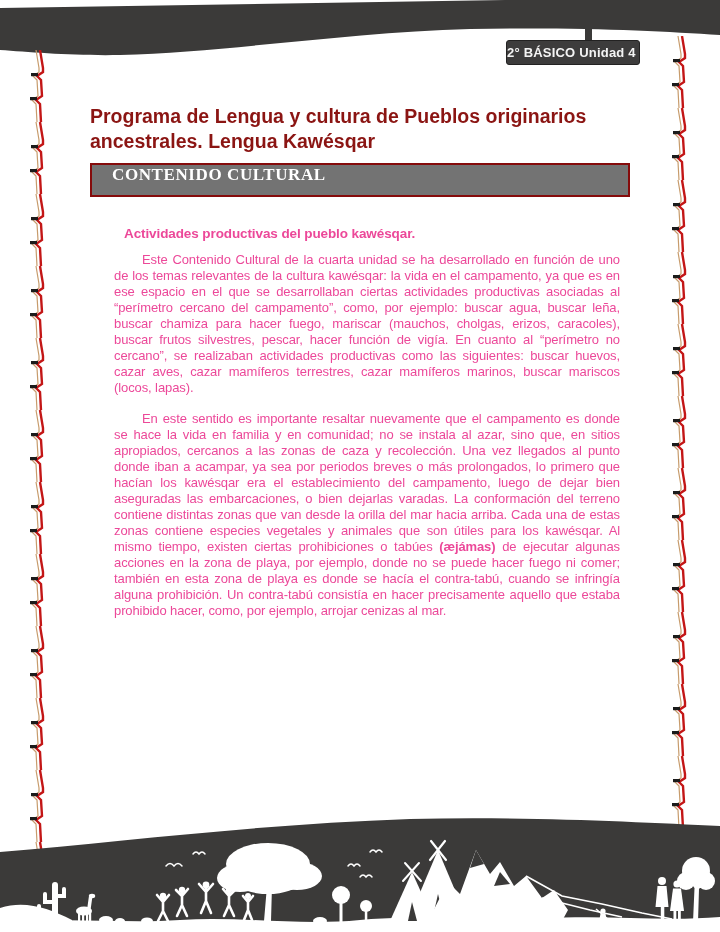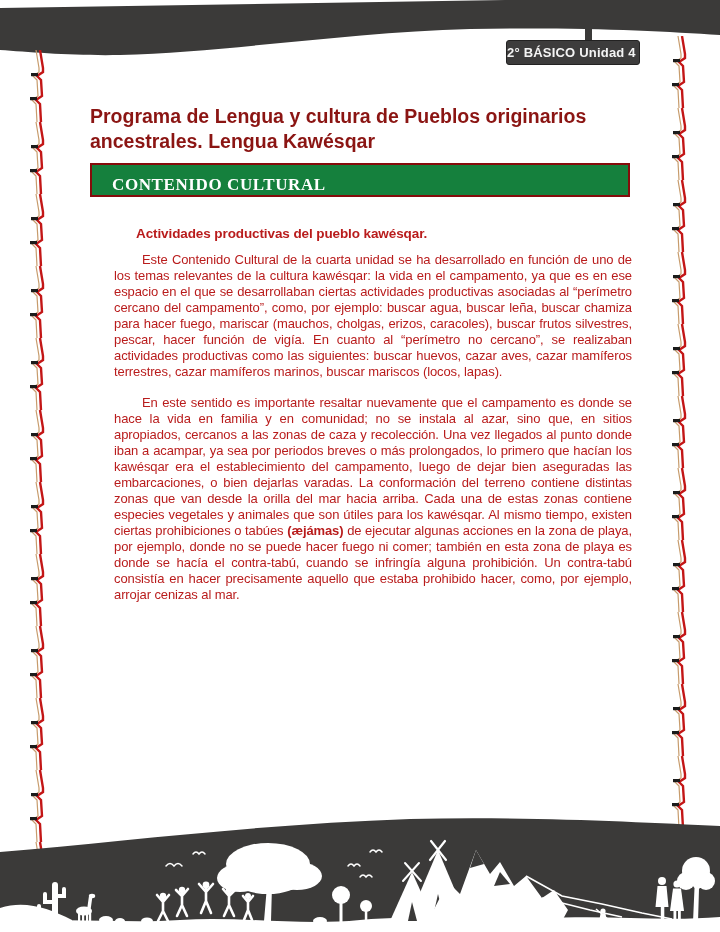--- a/index.html
+++ b/index.html
@@ -19,37 +19,37 @@
   .border-left{position:absolute;top:50px;left:28px;}
   .border-right{position:absolute;top:36px;left:670px;}
   
   .doc-title{
     position:absolute;top:104px;left:90px;width:540px;text-align:left;
     color:#8b1513;font-size:19.5px;font-weight:700;line-height:1.3;
   }
   
   .section-banner{
     position:absolute;top:163px;left:90px;width:540px;height:34px;
-    background:#15803d;border:2px solid #850b0b;box-sizing:border-box;
-    display:flex;align-items:flex-end;
+    background:#737373;border:2px solid #850b0b;box-sizing:border-box;
+    display:flex;align-items:flex-start;
   }
   .section-banner .label{
     font-family:"Liberation Serif", serif;font-weight:700;color:#ffffff;
     font-size:17px;letter-spacing:.6px;padding-left:20px;
   }
   
   .content{
-    position:absolute;top:226px;left:114px;width:518px;
-    color:#b91c1c;font-size:13px;line-height:16px;letter-spacing:-0.1px;
+    position:absolute;top:226px;left:102px;width:518px;
+    color:#ec4899;font-size:13px;line-height:16px;letter-spacing:-0.1px;
   }
   .content .subtitle{
     font-weight:700;padding-left:22px;margin-bottom:10px;font-size:13.5px;
   }
   .content p{
-    margin:0 0 15px 0;text-align:justify;text-indent:28px;
+    margin:0 0 15px 12px;text-align:justify;text-indent:28px;
   }
   .content .bold{font-weight:700;}
   
   .footer-svg{position:absolute;left:0;top:790px;display:block;}
 </style>
 </head>
 <body>
 
 <div class="page">
 

